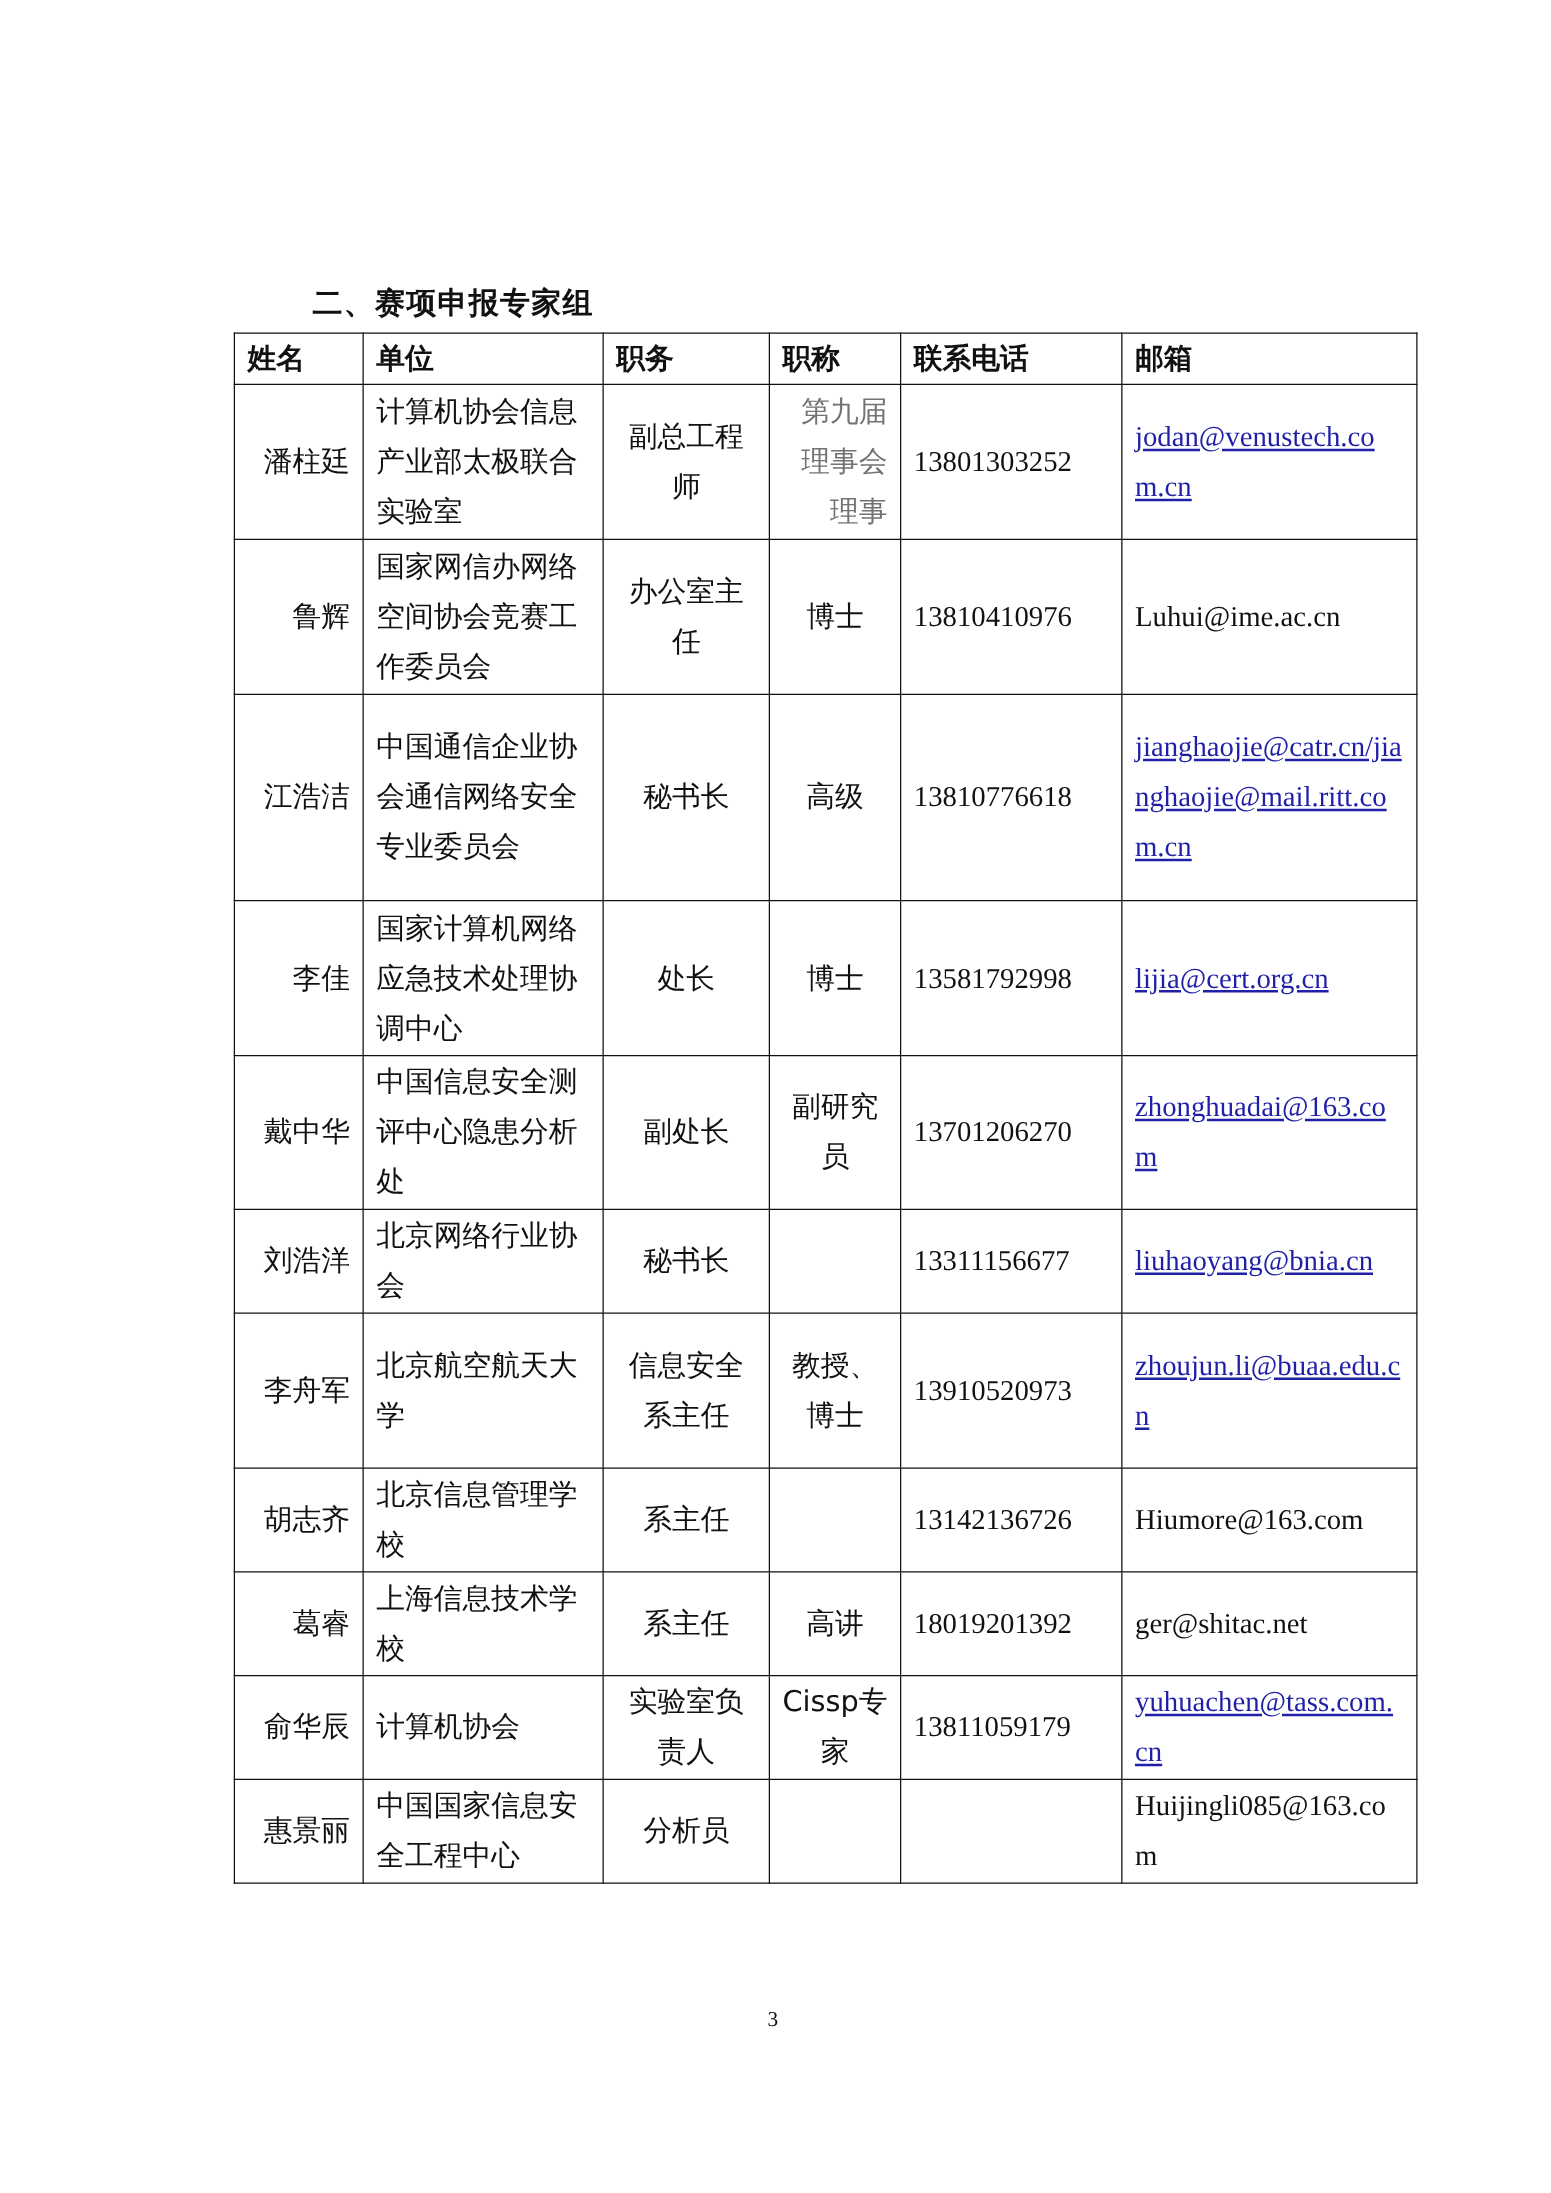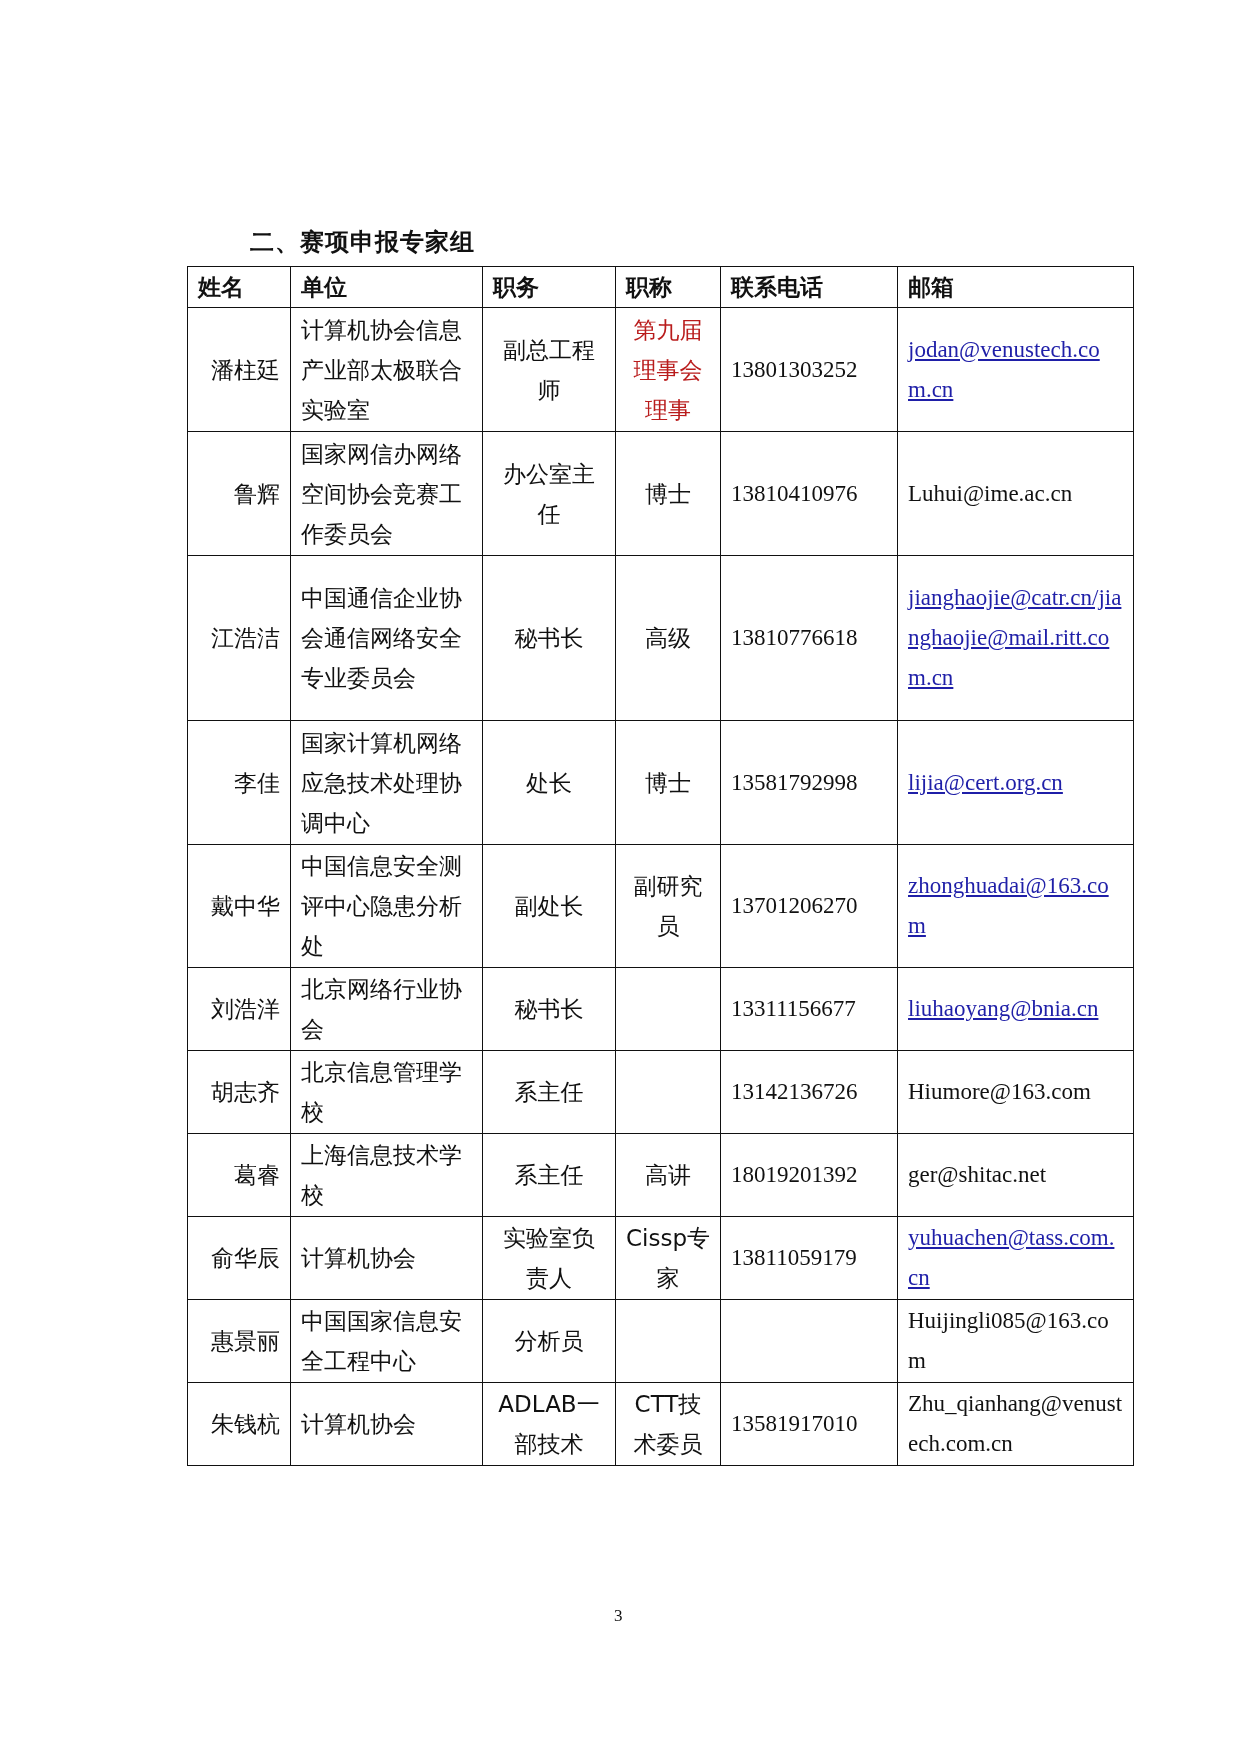--- a/index.html
+++ b/index.html
@@ -10,21 +10,21 @@
   table.experts { position: absolute; left: 187px; top: 266px; border-collapse: collapse;
                   table-layout: fixed; width: 946px; }
   table.experts td, table.experts th { border: 1.5px solid #111; padding: 0 10px; vertical-align: middle;
                   font-size: 23px; line-height: 40px; font-weight: normal; overflow: hidden; }
   table.experts th { font-weight: bold; height: 40px; text-align: left; }
   th.c-center, td.c-center { text-align: center; }
   th.h-email { padding-left: 24px; }
   td.name { text-align: right; }
   td.unit { text-align: left; }
   td.title-cell { font-size: 22px; line-height: 36px; }
-  td.title-small { font-size: 20px; line-height: 32px; color: #b91c1c; }
+  td.title-small { font-size: 20px; line-height: 32px; color: #737373; text-align: right; }
   td.phone, td.email { font-family: "Liberation Serif", serif; font-size: 23px; }
   td.email { line-height: 28px; word-break: break-all; }
   td.email a { color: #1f1fa8; text-decoration: underline; }
   td.email span.plain { color: #111; }
   .page-num { position: absolute; left: 614px; top: 1606px; font-family: "Liberation Serif", serif;
               font-size: 17px; }
 </style>
 </head>
 <body>
 
@@ -91,20 +91,28 @@
         <td class="email"><a>zhonghuadai@163.com</a></td>
       </tr>
       <tr style="height: 83px;">
         <td class="name">刘浩洋</td>
         <td class="unit">北京网络行业协会</td>
         <td class="c-center title-cell">秘书长</td>
         <td class="c-center title-cell"></td>
         <td class="phone">13311156677</td>
         <td class="email"><a>liuhaoyang@bnia.cn</a></td>
       </tr>
+      <tr style="height: 124px;">
+        <td class="name">李舟军</td>
+        <td class="unit">北京航空航天大学</td>
+        <td class="c-center title-cell">信息安全系主任</td>
+        <td class="c-center title-cell">教授、博士</td>
+        <td class="phone">13910520973</td>
+        <td class="email"><a>zhoujun.li@buaa.edu.cn</a></td>
+      </tr>
       <tr style="height: 83px;">
         <td class="name">胡志齐</td>
         <td class="unit">北京信息管理学校</td>
         <td class="c-center title-cell">系主任</td>
         <td class="c-center title-cell"></td>
         <td class="phone">13142136726</td>
         <td class="email"><span class="plain">Hiumore@163.com</span></td>
       </tr>
       <tr style="height: 83px;">
         <td class="name">葛睿</td>
@@ -123,24 +131,16 @@
         <td class="email"><a>yuhuachen@tass.com.cn</a></td>
       </tr>
       <tr style="height: 83px;">
         <td class="name">惠景丽</td>
         <td class="unit">中国国家信息安全工程中心</td>
         <td class="c-center title-cell">分析员</td>
         <td class="c-center title-cell"></td>
         <td class="phone"></td>
         <td class="email"><span class="plain">Huijingli085@163.com</span></td>
       </tr>
-      <tr style="height: 83px;">
-        <td class="name">朱钱杭</td>
-        <td class="unit">计算机协会</td>
-        <td class="c-center title-cell">ADLAB一部技术</td>
-        <td class="c-center title-cell">CTT技术委员</td>
-        <td class="phone">13581917010</td>
-        <td class="email"><span class="plain">Zhu_qianhang@venustech.com.cn</span></td>
-      </tr>
     </tbody>
 </table>
 
 <div class="page-num">3</div>
 
 </body></html>

